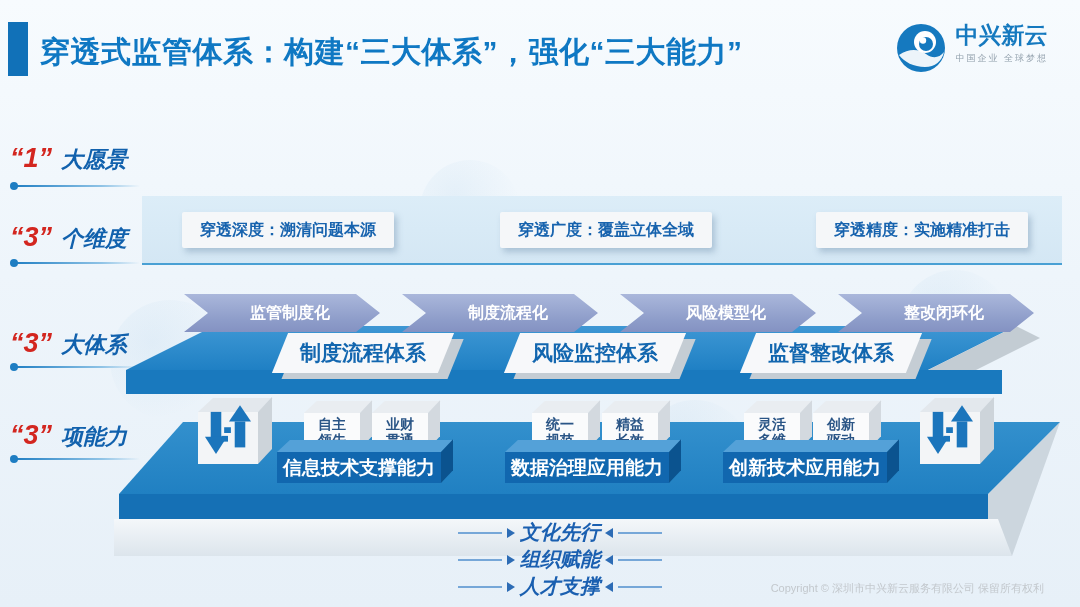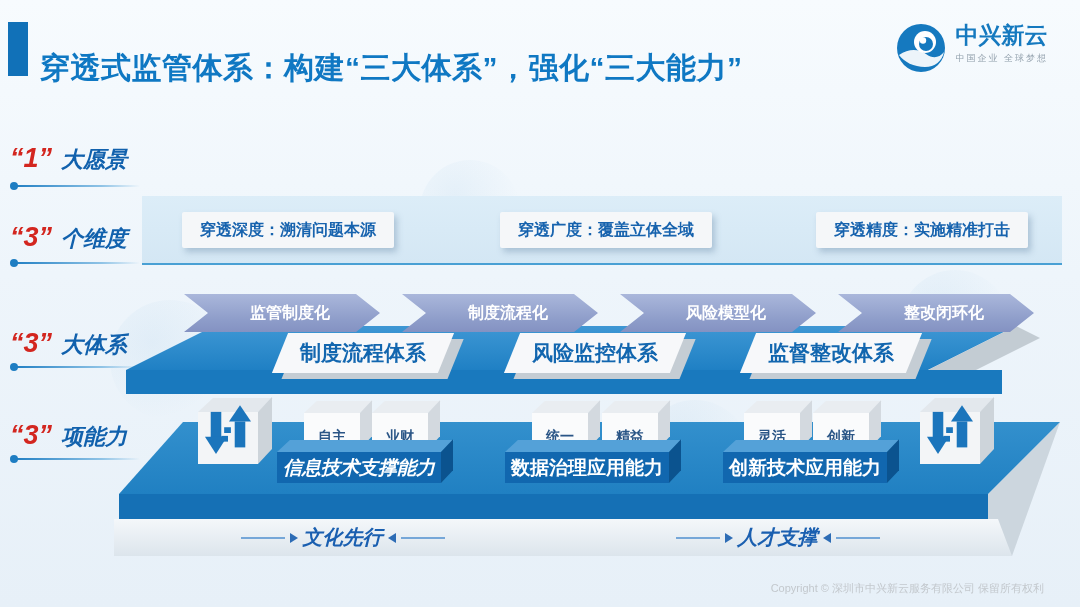--- a/index.html
+++ b/index.html
@@ -46,28 +46,28 @@
   .sysbox{transform:skewX(-22deg);background:#f7f8fa;box-shadow:12px 6px 0 #c5cdd4;}
   .sysbox span{display:block;transform:skewX(22deg);text-align:center;line-height:40px;
                font-size:21px;font-weight:bold;color:#1266af;white-space:nowrap;}
   
   .c3d{position:absolute;}
   .c3d::before{content:"";position:absolute;left:0;top:-12px;width:100%;height:12px;
                transform:skewX(-47deg);transform-origin:0 100%;background:var(--top);}
   .c3d::after{content:"";position:absolute;right:-12px;top:0;width:12px;height:100%;
               transform:skewY(-47deg);transform-origin:0 0;background:var(--side);}
   .tagcube{--top:#e9edf1;--side:#d3d9df;background:#fafbfc;width:56px;height:36px;
-           font-size:14px;line-height:16px;font-weight:bold;color:#2a5586;text-align:center;padding-top:15px;box-sizing:border-box;}
+           font-size:14px;line-height:16px;font-weight:bold;color:#2a5586;text-align:center;padding-top:3px;box-sizing:border-box;}
   .capbar{--top:#54a1d8;--side:#0b538f;background:#1167af;width:164px;height:31px;
           color:#fff;font-size:19px;font-weight:bold;text-align:center;line-height:31px;white-space:nowrap;}
   .arrcube{--top:#e3e8ed;--side:#cdd4da;background:#f3f5f7;width:60px;height:52px;}
   .arrcube::before{top:-14px;height:14px;}
   .arrcube::after{right:-14px;width:14px;}
   
-  .found{display:flex;justify-content:space-around;align-items:center;}
+  .found{display:flex;justify-content:space-around;align-items:center;flex-direction:column;}
   .fitem{display:flex;align-items:center;gap:5px;}
   .fline{width:44px;height:2px;background:#76a7d8;}
   .tr{width:0;height:0;border-top:5px solid transparent;border-bottom:5px solid transparent;}
   .tr.r{border-left:8px solid #2d6cb5;}
   .tr.l{border-right:8px solid #2d6cb5;}
   .ftext{font-size:20px;font-weight:bold;font-style:italic;color:#1a5fb0;white-space:nowrap;}
   
   .copyright{font-size:11px;color:#c3c8cd;margin-left:13px;}
   .wm{border-radius:50%;background:radial-gradient(circle at 35% 35%,rgba(27,125,194,.06),rgba(27,125,194,0) 70%);}
 </style>
@@ -75,21 +75,21 @@
 <body>
 
 <div id="stage">
 
   <div class="abs wm" style="left:110px;top:300px;width:120px;height:120px;"></div>
   <div class="abs wm" style="left:420px;top:160px;width:100px;height:100px;"></div>
   <div class="abs wm" style="left:640px;top:400px;width:110px;height:110px;"></div>
   <div class="abs wm" style="left:900px;top:270px;width:110px;height:110px;"></div>
 
   <div class="abs" style="left:8px;top:22px;width:20px;height:54px;background:#1171b8;"></div>
-  <div class="abs title" style="left:40px;top:48px;">穿透式监管体系：构建“三大体系”，强化“三大能力”</div>
+  <div class="abs title" style="left:40px;top:32px;">穿透式监管体系：构建“三大体系”，强化“三大能力”</div>
 
   <div class="abs logo-wrap" style="right:32px;top:22px;">
     <span>
       <svg width="52" height="52" viewBox="0 0 52 52">
         <circle cx="26" cy="26" r="24" fill="#1579bf"></circle>
         <circle cx="30" cy="20" r="11" fill="#ffffff"></circle>
         <circle cx="31" cy="22" r="7" fill="#1579bf"></circle>
         <circle cx="28" cy="18.5" r="3.2" fill="#ffffff"></circle>
         <path d="M4 33 C 14 26, 24 27, 31 32 C 38 37, 44 36, 49 30 C 47 39, 40 45, 30 45 C 19 45, 9 40, 4 33 Z" fill="#ffffff" opacity="0.92"></path>
       </svg>
@@ -172,21 +172,21 @@
   </div>
   <div class="c3d tagcube" style="left:744px;top:413px;">
     <div>灵活</div>
     <div>多维</div>
   </div>
   <div class="c3d tagcube" style="left:813px;top:413px;">
     <div>创新</div>
     <div>驱动</div>
   </div>
 
-  <div class="c3d capbar" style="left:277px;top:452px;font-style:italic;">信息技术支撑能力</div>
+  <div class="c3d capbar" style="left:277px;top:452px;">信息技术支撑能力</div>
   <div class="c3d capbar" style="left:505px;top:452px;">数据治理应用能力</div>
   <div class="c3d capbar" style="left:723px;top:452px;">创新技术应用能力</div>
 
   <div class="c3d arrcube" style="left:198px;top:412px;">
     <span class="abs" style="left:6px;top:-8px;">
       <svg width="48" height="58" viewBox="0 0 50 60">
         <g fill="#1b75bc">
           <rect x="7" y="8" width="11" height="27"></rect>
           <polygon points="1,34 24,34 12.5,52"></polygon>
           <polygon points="26,18 49,18 37.5,1"></polygon>
@@ -216,20 +216,27 @@
     <div class="fitem">
       <span class="fline"></span>
         <span class="tr r"></span>
       <span class="ftext">文化先行</span>
       <span class="tr l"></span>
         <span class="fline"></span>
     </div>
     <div class="fitem">
       <span class="fline"></span>
         <span class="tr r"></span>
+      <span class="ftext">组织赋能</span>
+      <span class="tr l"></span>
+        <span class="fline"></span>
+    </div>
+    <div class="fitem">
+      <span class="fline"></span>
+        <span class="tr r"></span>
       <span class="ftext">人才支撑</span>
       <span class="tr l"></span>
         <span class="fline"></span>
     </div>
   </div>
 
   <div class="abs copyright" style="right:36px;top:581px;">Copyright © 深圳市中兴新云服务有限公司 保留所有权利</div>
 
 </div>
 

